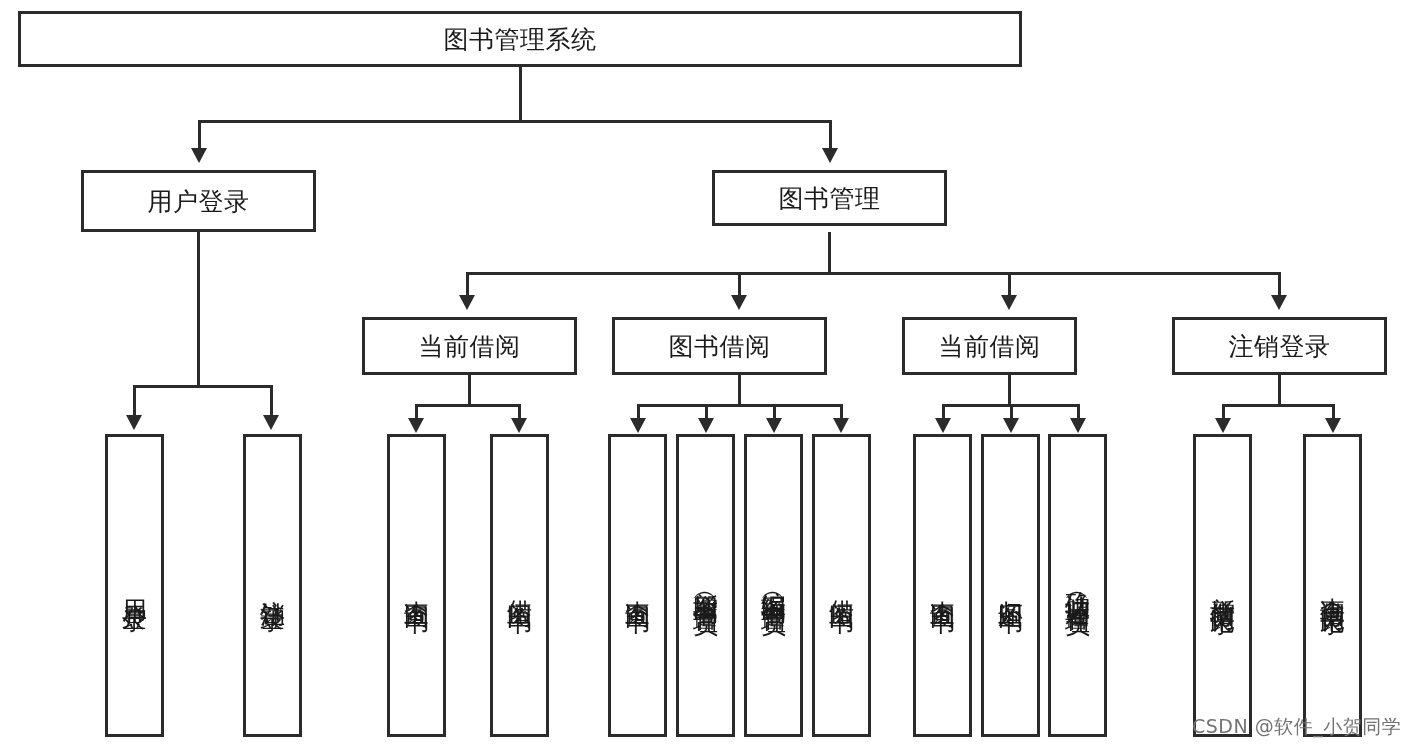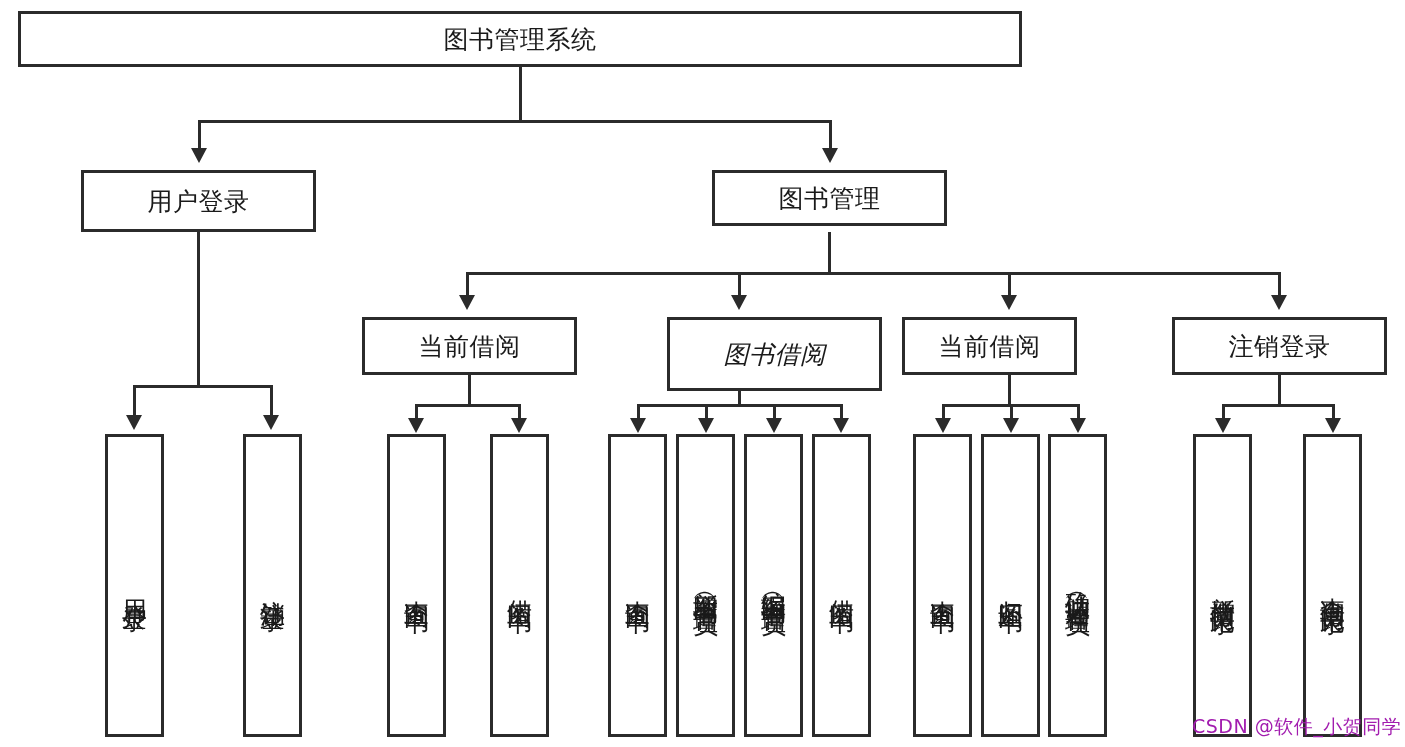--- a/index.html
+++ b/index.html
@@ -62,21 +62,21 @@
     position: absolute;
     width: 0;
     height: 0;
     border-left: 8px solid transparent;
     border-right: 8px solid transparent;
     border-top: 15px solid #2b2b2b;
     z-index: 2;
   }
   .watermark {
     position: absolute;
-    color: #a21caf;
+    color: #737373;
     font-size: 19px;
     white-space: pre;
     z-index: 6;
     letter-spacing: 0.5px;
   }
 </style>
 </head>
 <body>
 
 <div id="canvas">
@@ -115,21 +115,21 @@
   <div class="edge vline" style="left:738px; top:272px; height:25px;"></div>
   <div class="arrow" style="left:731px; top:295px;"></div>
   <div class="edge vline" style="left:1008px; top:272px; height:25px;"></div>
   <div class="arrow" style="left:1001px; top:295px;"></div>
   <div class="edge vline" style="left:1278px; top:272px; height:25px;"></div>
   <div class="arrow" style="left:1271px; top:295px;"></div>
 
   <div class="node h" style="left:362px; top:317px; width:215px; height:58px;">
     <span class="label">当前借阅</span>
   </div>
-  <div class="node h" style="left:667px; top:317px; width:215px; height:74px;font-style:italic;">
+  <div class="node h" style="left:612px; top:317px; width:215px; height:58px;">
     <span class="label">图书借阅</span>
   </div>
   <div class="node h" style="left:902px; top:317px; width:175px; height:58px;">
     <span class="label">当前借阅</span>
   </div>
   <div class="node h" style="left:1172px; top:317px; width:215px; height:58px;">
     <span class="label">注销登录</span>
   </div>
 
   <div class="edge vline" style="left:468px; top:375px; height:29px;"></div>

